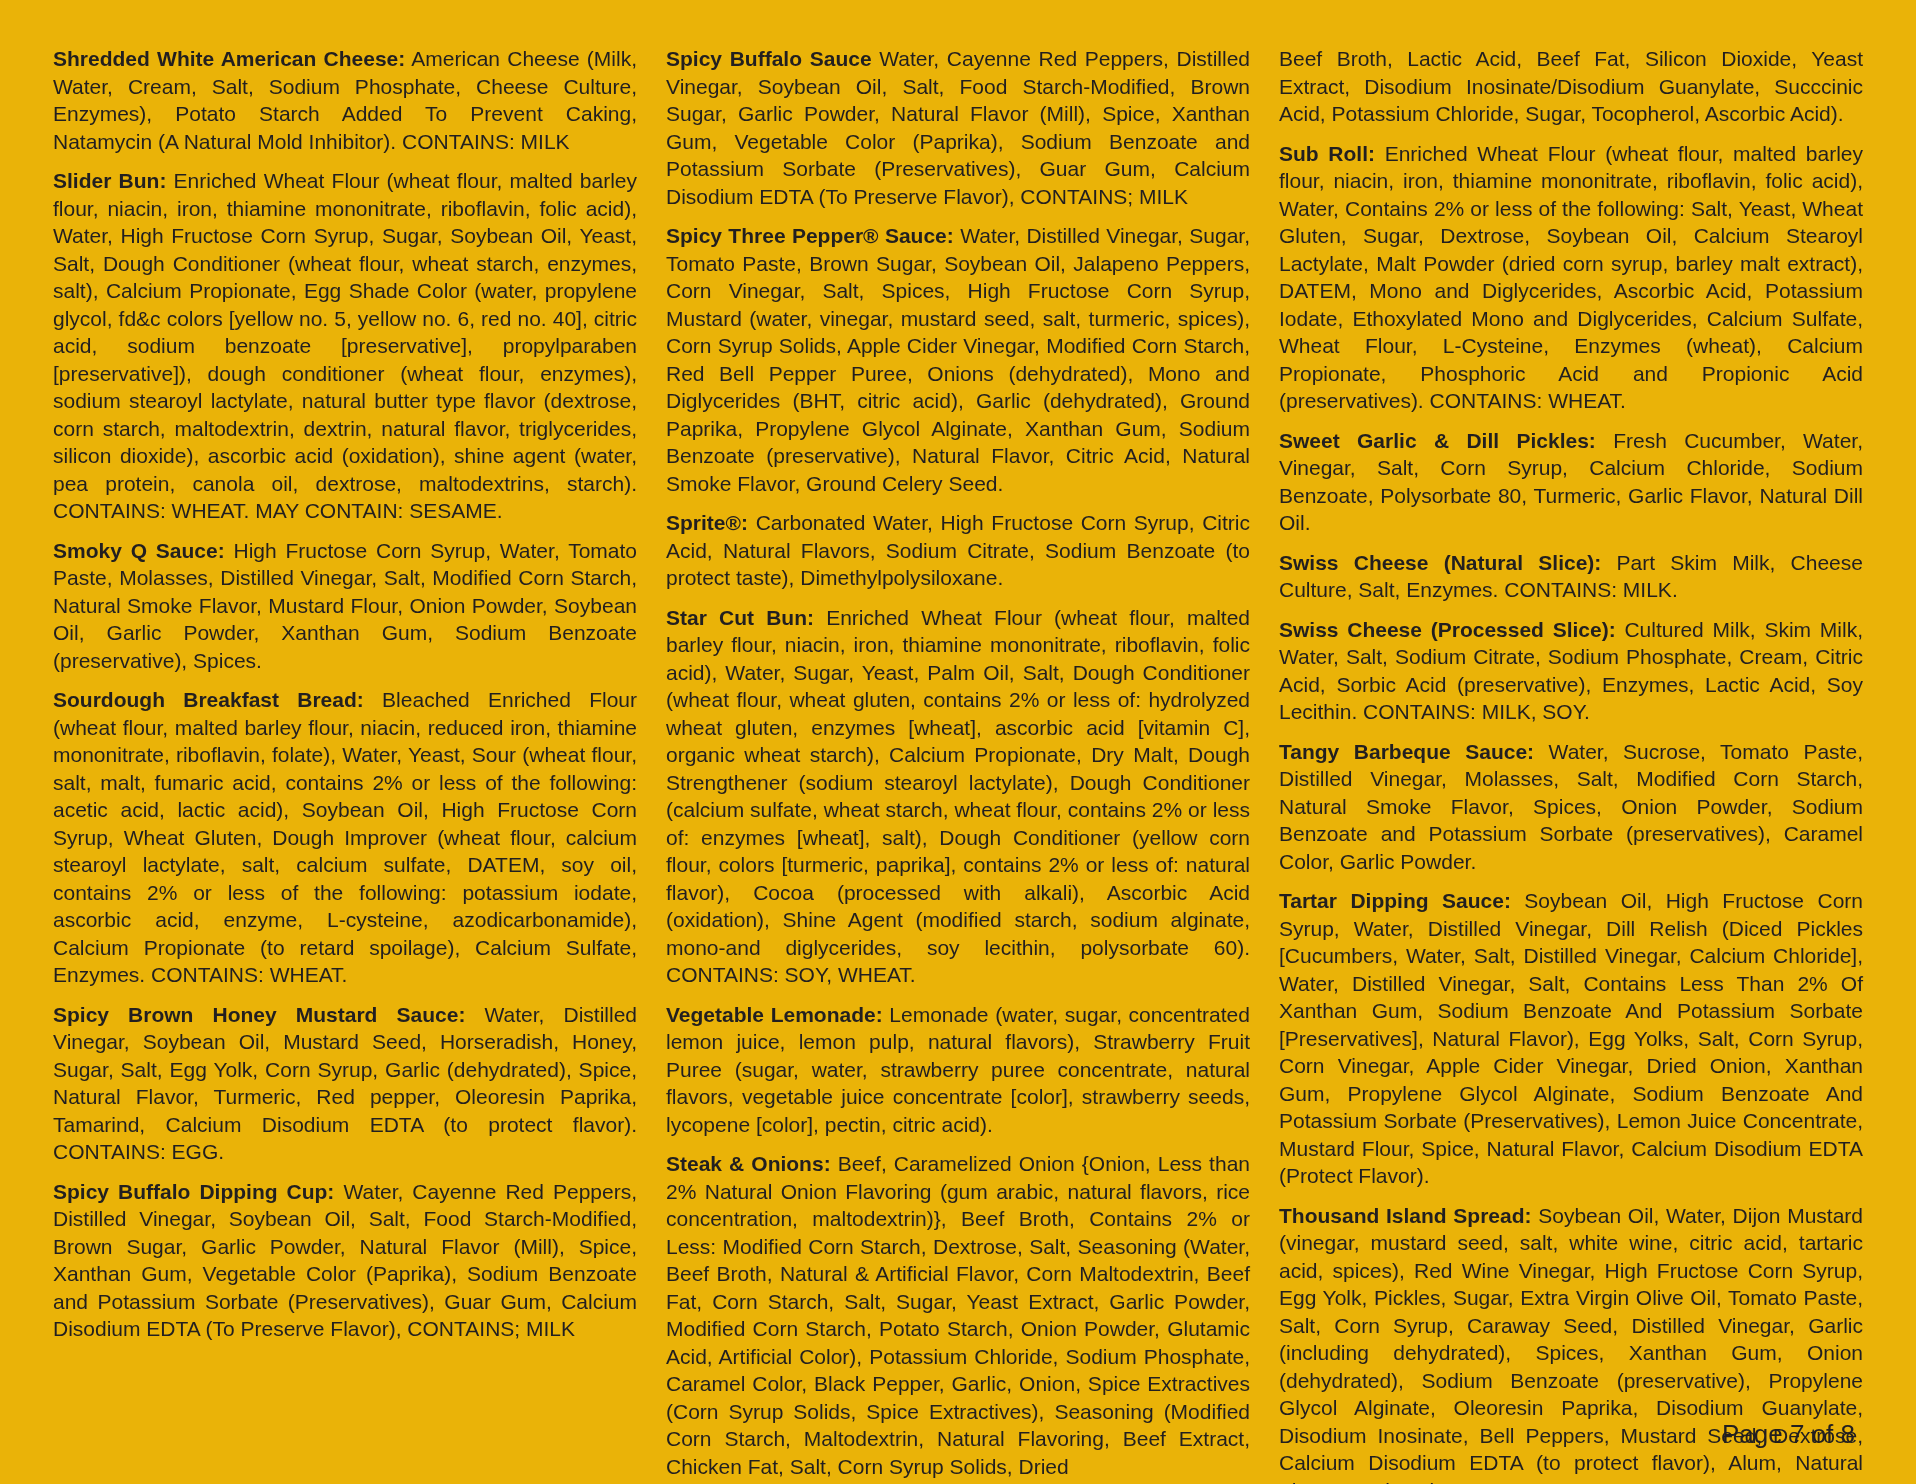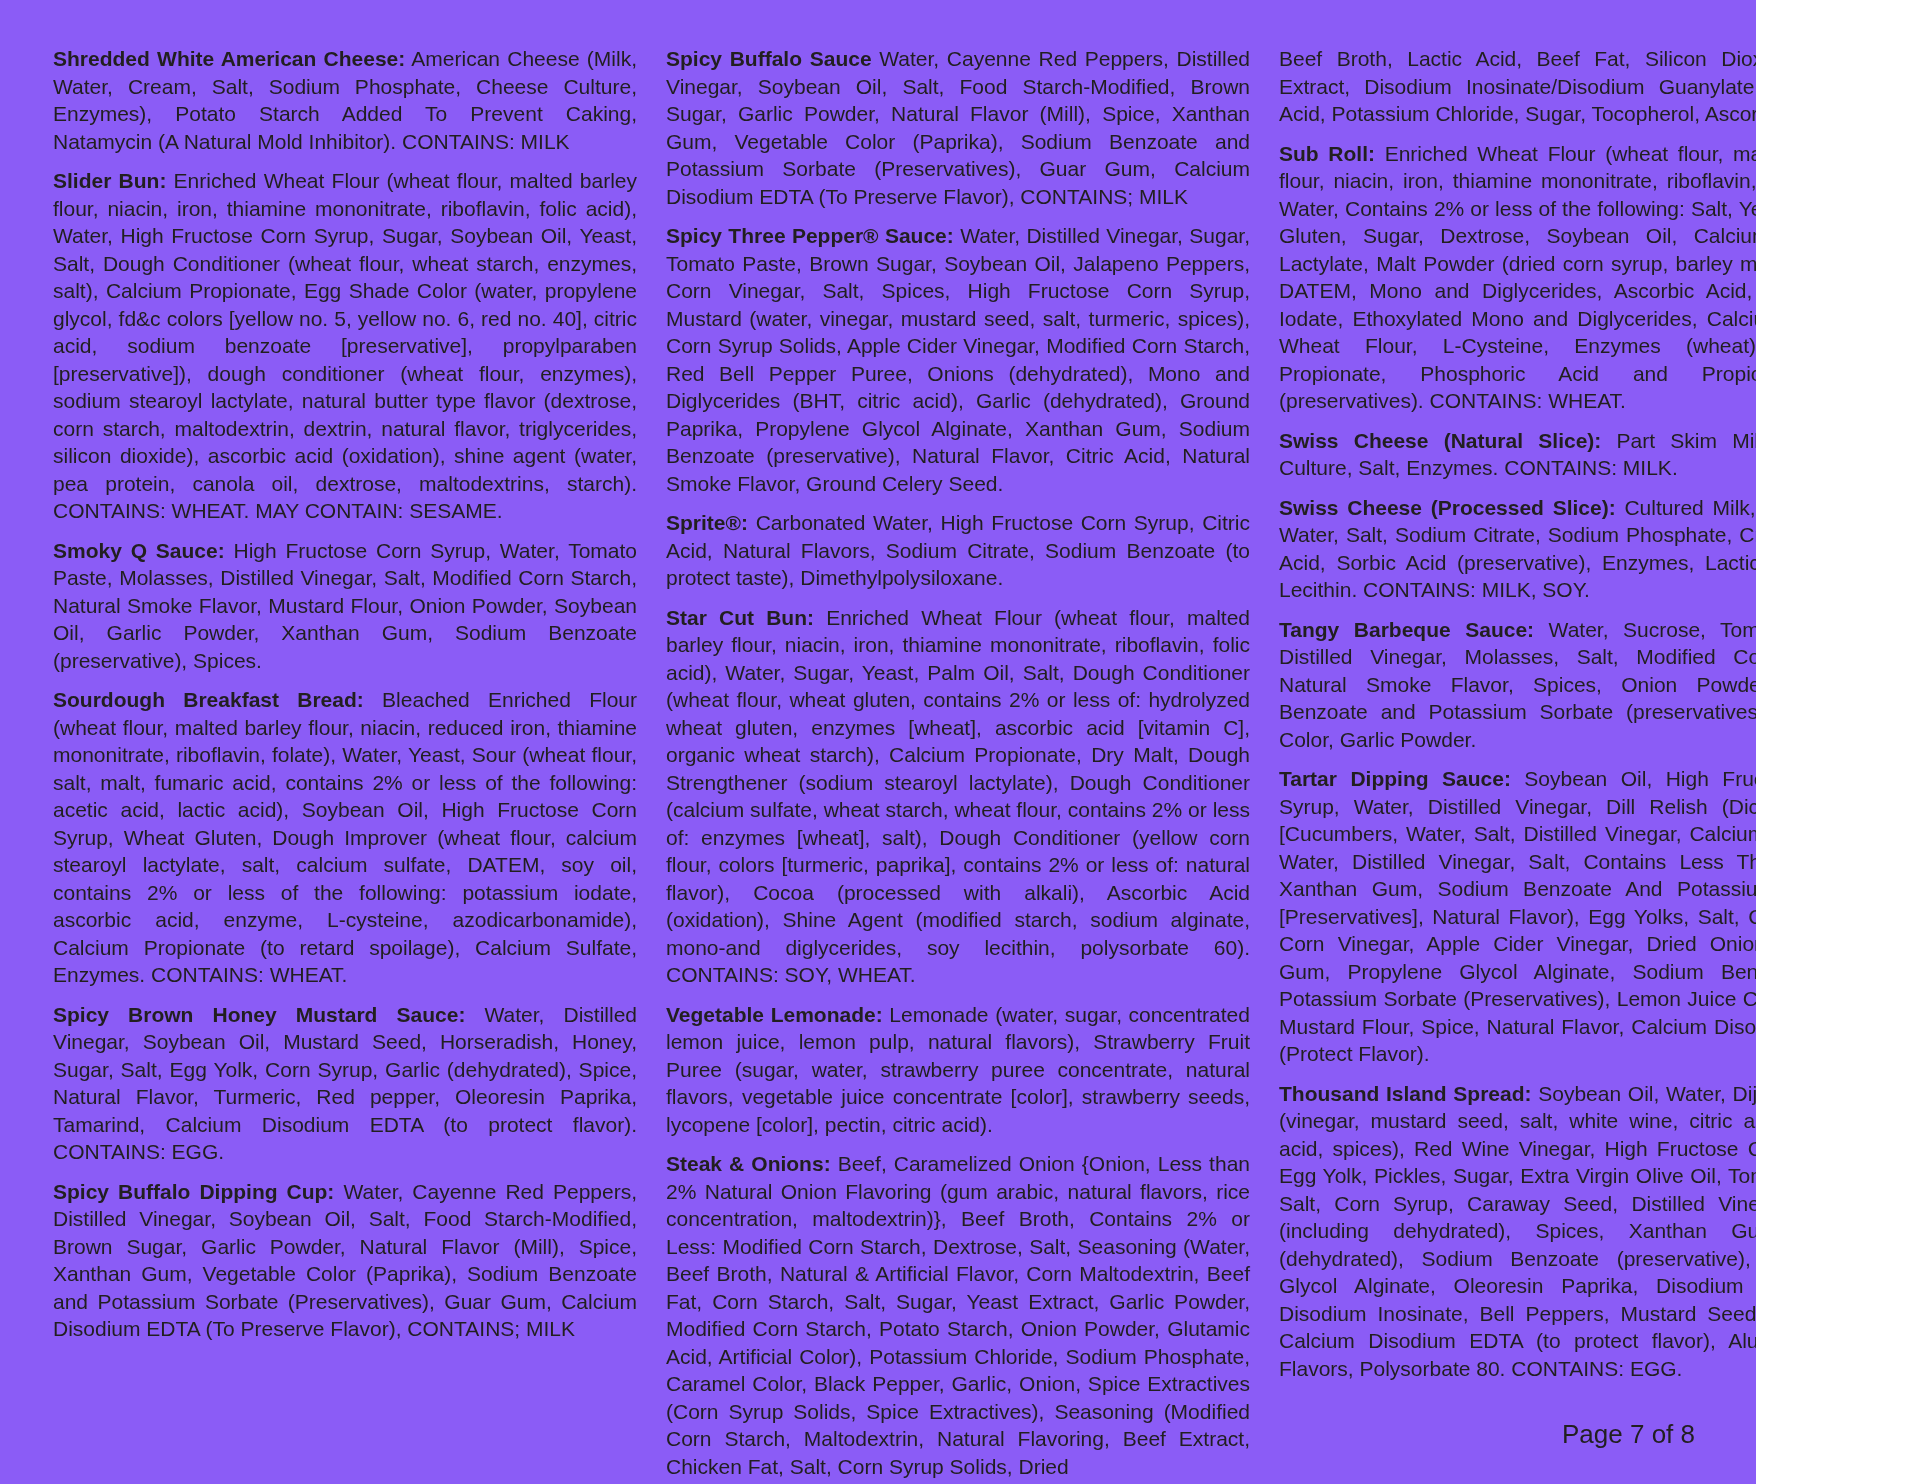--- a/index.html
+++ b/index.html
@@ -1,20 +1,20 @@
 <!DOCTYPE html>
 <html><head>
 <meta charset="utf-8">
 <style>
   html, body { margin: 0; padding: 0; background: #ffffff; }
   .page {
     position: relative;
-    width: 1756px;
+    width: 1916px;
     height: 1484px;
-    background: #8b5cf6;
+    background: #eab308;
     overflow: hidden;
     font-family: "Liberation Sans", sans-serif;
     color: #221f20;
   }
   .columns {
     position: absolute;
     left: 53px;
     top: 45px;
     display: flex;
     gap: 29px;
@@ -57,20 +57,21 @@
       <p class="entry"><b>Spicy Three Pepper® Sauce:</b> <span>Water, Distilled Vinegar, Sugar, Tomato Paste, Brown Sugar, Soybean Oil, Jalapeno Peppers, Corn Vinegar, Salt, Spices, High Fructose Corn Syrup, Mustard (water, vinegar, mustard seed, salt, turmeric, spices), Corn Syrup Solids, Apple Cider Vinegar, Modified Corn Starch, Red Bell Pepper Puree, Onions (dehydrated), Mono and Diglycerides (BHT, citric acid), Garlic (dehydrated), Ground Paprika, Propylene Glycol Alginate, Xanthan Gum, Sodium Benzoate (preservative), Natural Flavor, Citric Acid, Natural Smoke Flavor, Ground Celery Seed.</span></p>
       <p class="entry"><b>Sprite®:</b> <span>Carbonated Water, High Fructose Corn Syrup, Citric Acid, Natural Flavors, Sodium Citrate, Sodium Benzoate (to protect taste), Dimethylpolysiloxane.</span></p>
       <p class="entry"><b>Star Cut Bun:</b> <span>Enriched Wheat Flour (wheat flour, malted barley flour, niacin, iron, thiamine mononitrate, riboflavin, folic acid), Water, Sugar, Yeast, Palm Oil, Salt, Dough Conditioner (wheat flour, wheat gluten, contains 2% or less of: hydrolyzed wheat gluten, enzymes [wheat], ascorbic acid [vitamin C], organic wheat starch), Calcium Propionate, Dry Malt, Dough Strengthener (sodium stearoyl lactylate), Dough Conditioner (calcium sulfate, wheat starch, wheat flour, contains 2% or less of: enzymes [wheat], salt), Dough Conditioner (yellow corn flour, colors [turmeric, paprika], contains 2% or less of: natural flavor), Cocoa (processed with alkali), Ascorbic Acid (oxidation), Shine Agent (modified starch, sodium alginate, mono-and diglycerides, soy lecithin, polysorbate 60). CONTAINS: SOY, WHEAT.</span></p>
       <p class="entry"><b>Vegetable Lemonade:</b> <span>Lemonade (water, sugar, concentrated lemon juice, lemon pulp, natural flavors), Strawberry Fruit Puree (sugar, water, strawberry puree concentrate, natural flavors, vegetable juice concentrate [color], strawberry seeds, lycopene [color], pectin, citric acid).</span></p>
       <p class="entry"><b>Steak &amp; Onions:</b> <span>Beef, Caramelized Onion {Onion, Less than 2% Natural Onion Flavoring (gum arabic, natural flavors, rice concentration, maltodextrin)}, Beef Broth, Contains 2% or Less: Modified Corn Starch, Dextrose, Salt, Seasoning (Water, Beef Broth, Natural &amp; Artificial Flavor, Corn Maltodextrin, Beef Fat, Corn Starch, Salt, Sugar, Yeast Extract, Garlic Powder, Modified Corn Starch, Potato Starch, Onion Powder, Glutamic Acid, Artificial Color), Potassium Chloride, Sodium Phosphate, Caramel Color, Black Pepper, Garlic, Onion, Spice Extractives (Corn Syrup Solids, Spice Extractives), Seasoning (Modified Corn Starch, Maltodextrin, Natural Flavoring, Beef Extract, Chicken Fat, Salt, Corn Syrup Solids, Dried</span></p>
     </div>
 
     <div class="col">
       <p class="entry"><span>Beef Broth, Lactic Acid, Beef Fat, Silicon Dioxide, Yeast Extract, Disodium Inosinate/Disodium Guanylate, Succcinic Acid, Potassium Chloride, Sugar, Tocopherol, Ascorbic Acid).</span></p>
       <p class="entry"><b>Sub Roll:</b> <span>Enriched Wheat Flour (wheat flour, malted barley flour, niacin, iron, thiamine mononitrate, riboflavin, folic acid), Water, Contains 2% or less of the following: Salt, Yeast, Wheat Gluten, Sugar, Dextrose, Soybean Oil, Calcium Stearoyl Lactylate, Malt Powder (dried corn syrup, barley malt extract), DATEM, Mono and Diglycerides, Ascorbic Acid, Potassium Iodate, Ethoxylated Mono and Diglycerides, Calcium Sulfate, Wheat Flour, L-Cysteine, Enzymes (wheat), Calcium Propionate, Phosphoric Acid and Propionic Acid (preservatives). CONTAINS: WHEAT.</span></p>
+      <p class="entry"><b>Sweet Garlic &amp; Dill Pickles:</b> <span>Fresh Cucumber, Water, Vinegar, Salt, Corn Syrup, Calcium Chloride, Sodium Benzoate, Polysorbate 80, Turmeric, Garlic Flavor, Natural Dill Oil.</span></p>
       <p class="entry"><b>Swiss Cheese (Natural Slice):</b> <span>Part Skim Milk, Cheese Culture, Salt, Enzymes. CONTAINS: MILK.</span></p>
       <p class="entry"><b>Swiss Cheese (Processed Slice):</b> <span>Cultured Milk, Skim Milk, Water, Salt, Sodium Citrate, Sodium Phosphate, Cream, Citric Acid, Sorbic Acid (preservative), Enzymes, Lactic Acid, Soy Lecithin. CONTAINS: MILK, SOY.</span></p>
       <p class="entry"><b>Tangy Barbeque Sauce:</b> <span>Water, Sucrose, Tomato Paste, Distilled Vinegar, Molasses, Salt, Modified Corn Starch, Natural Smoke Flavor, Spices, Onion Powder, Sodium Benzoate and Potassium Sorbate (preservatives), Caramel Color, Garlic Powder.</span></p>
       <p class="entry"><b>Tartar Dipping Sauce:</b> <span>Soybean Oil, High Fructose Corn Syrup, Water, Distilled Vinegar, Dill Relish (Diced Pickles [Cucumbers, Water, Salt, Distilled Vinegar, Calcium Chloride], Water, Distilled Vinegar, Salt, Contains Less Than 2% Of Xanthan Gum, Sodium Benzoate And Potassium Sorbate [Preservatives], Natural Flavor), Egg Yolks, Salt, Corn Syrup, Corn Vinegar, Apple Cider Vinegar, Dried Onion, Xanthan Gum, Propylene Glycol Alginate, Sodium Benzoate And Potassium Sorbate (Preservatives), Lemon Juice Concentrate, Mustard Flour, Spice, Natural Flavor, Calcium Disodium EDTA (Protect Flavor).</span></p>
       <p class="entry"><b>Thousand Island Spread:</b> <span>Soybean Oil, Water, Dijon Mustard (vinegar, mustard seed, salt, white wine, citric acid, tartaric acid, spices), Red Wine Vinegar, High Fructose Corn Syrup, Egg Yolk, Pickles, Sugar, Extra Virgin Olive Oil, Tomato Paste, Salt, Corn Syrup, Caraway Seed, Distilled Vinegar, Garlic (including dehydrated), Spices, Xanthan Gum, Onion (dehydrated), Sodium Benzoate (preservative), Propylene Glycol Alginate, Oleoresin Paprika, Disodium Guanylate, Disodium Inosinate, Bell Peppers, Mustard Seed, Dextrose, Calcium Disodium EDTA (to protect flavor), Alum, Natural Flavors, Polysorbate 80. CONTAINS: EGG.</span></p>
     </div>
 
   </div>
 
   <div class="footer">Page 7 of 8</div>

